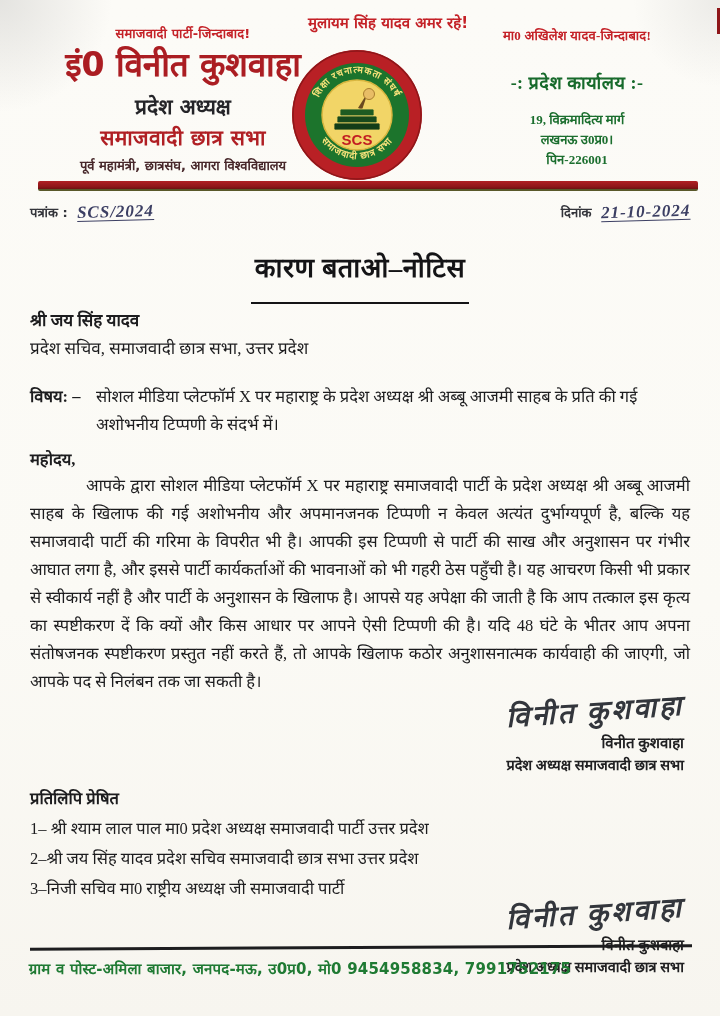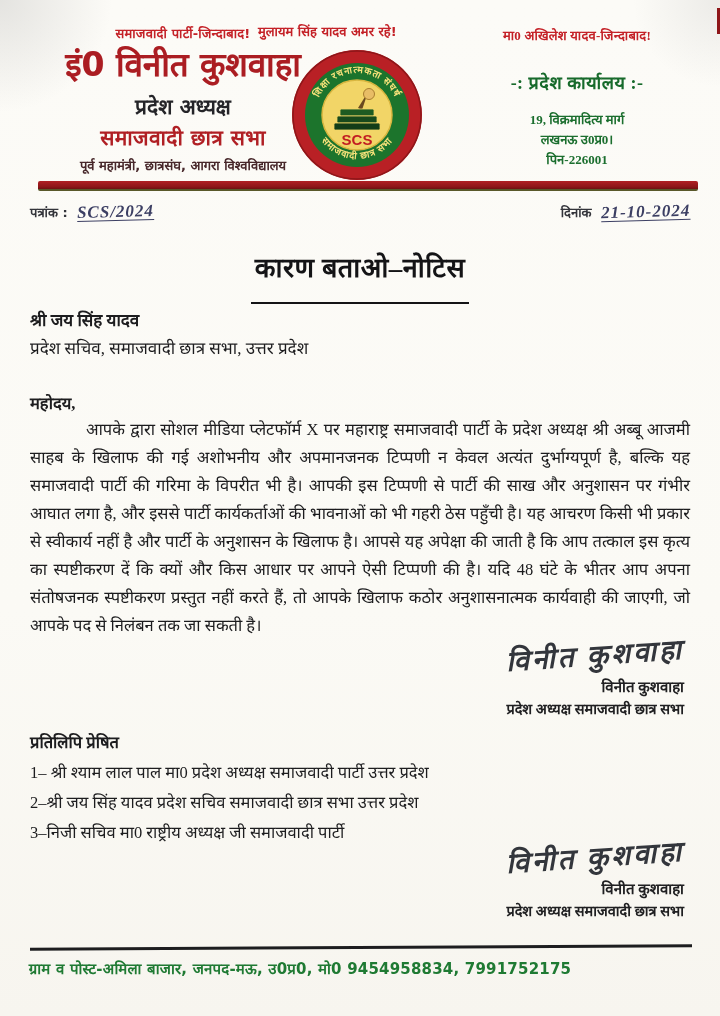--- a/index.html
+++ b/index.html
@@ -20,23 +20,23 @@
   
   .header{position:absolute;top:0;left:0;width:720px;height:182px;}
   .hdr-left{position:absolute;top:24px;left:28px;width:310px;text-align:center;
     font-family:"DejaVu Sans","Liberation Sans",sans-serif;}
   .slogan{font-size:13px;font-weight:bold;color:#c42127;letter-spacing:.2px;}
   .big-name{font-size:33px;line-height:1.15;font-weight:bold;color:#ab1d22;margin-top:4px;
     text-shadow:.4px .4px 0 rgba(171,29,34,.35);}
   .state-pres{font-size:21px;font-weight:700;color:#242428;margin-top:8px;}
   .org-red{font-size:21px;font-weight:bold;color:#b01f24;margin-top:3px;letter-spacing:.3px;}
   .sub-line{font-size:13px;font-weight:bold;color:#47272a;margin-top:5px;}
-  .hdr-center-slogan{position:absolute;top:22px;left:258px;width:210px;text-align:left;
+  .hdr-center-slogan{position:absolute;top:12px;left:258px;width:210px;text-align:right;
     font-family:"DejaVu Sans","Liberation Sans",sans-serif;
-    font-size:13px;font-weight:bold;color:#c42127;}
+    font-size:15px;font-weight:bold;color:#c42127;}
   .hdr-right{position:absolute;top:26px;left:452px;width:250px;text-align:center;
     font-family:Liberation Serif, serif;}
   .office-head{font-size:18px;font-weight:bold;color:#176a2b;margin-top:26px;letter-spacing:.5px;}
   .office-addr{font-size:13px;font-weight:bold;color:#1b6e2e;line-height:1.55;margin-top:16px;}
   .logo-wrap{position:absolute;top:48px;left:290px;width:134px;height:134px;}
   
   .red-bar{position:absolute;top:181px;left:38px;width:660px;height:8px;
     background:linear-gradient(180deg,#b02024 0%,#8e1619 70%,#6f1012 100%);
     border-bottom:2px solid #59582a;border-radius:2px;}
   
@@ -154,20 +154,22 @@
     <div class="notice-title">
       <span>कारण बताओ–नोटिस</span>
     </div>
 
     <div class="recipient">
       <div class="r-name">श्री जय सिंह यादव</div>
       <div>प्रदेश सचिव, समाजवादी छात्र सभा, उत्तर प्रदेश</div>
     </div>
 
     <div class="subject-row">
+      <div class="subject-label">विषय: –</div>
+      <div class="subject-text">सोशल मीडिया प्लेटफॉर्म X पर महाराष्ट्र के प्रदेश अध्यक्ष श्री अब्बू आजमी साहब के प्रति की गई अशोभनीय टिप्पणी के संदर्भ में।</div>
     </div>
 
     <div class="salutation">महोदय,</div>
 
     <div class="body-par">आपके द्वारा सोशल मीडिया प्लेटफॉर्म X पर महाराष्ट्र समाजवादी पार्टी के प्रदेश अध्यक्ष श्री अब्बू आजमी साहब के खिलाफ की गई अशोभनीय और अपमानजनक टिप्पणी न केवल अत्यंत दुर्भाग्यपूर्ण है, बल्कि यह समाजवादी पार्टी की गरिमा के विपरीत भी है। आपकी इस टिप्पणी से पार्टी की साख और अनुशासन पर गंभीर आघात लगा है, और इससे पार्टी कार्यकर्ताओं की भावनाओं को भी गहरी ठेस पहुँची है। यह आचरण किसी भी प्रकार से स्वीकार्य नहीं है और पार्टी के अनुशासन के खिलाफ है। आपसे यह अपेक्षा की जाती है कि आप तत्काल इस कृत्य का स्पष्टीकरण दें कि क्यों और किस आधार पर आपने ऐसी टिप्पणी की है। यदि 48 घंटे के भीतर आप अपना संतोषजनक स्पष्टीकरण प्रस्तुत नहीं करते हैं, तो आपके खिलाफ कठोर अनुशासनात्मक कार्यवाही की जाएगी, जो आपके पद से निलंबन तक जा सकती है।</div>
 
     <div class="sig-block">
       <div class="sig-script">विनीत कुशवाहा</div>
       <div class="sig-name">विनीत कुशवाहा</div>
       <div class="sig-desig">प्रदेश अध्यक्ष समाजवादी छात्र सभा</div>

